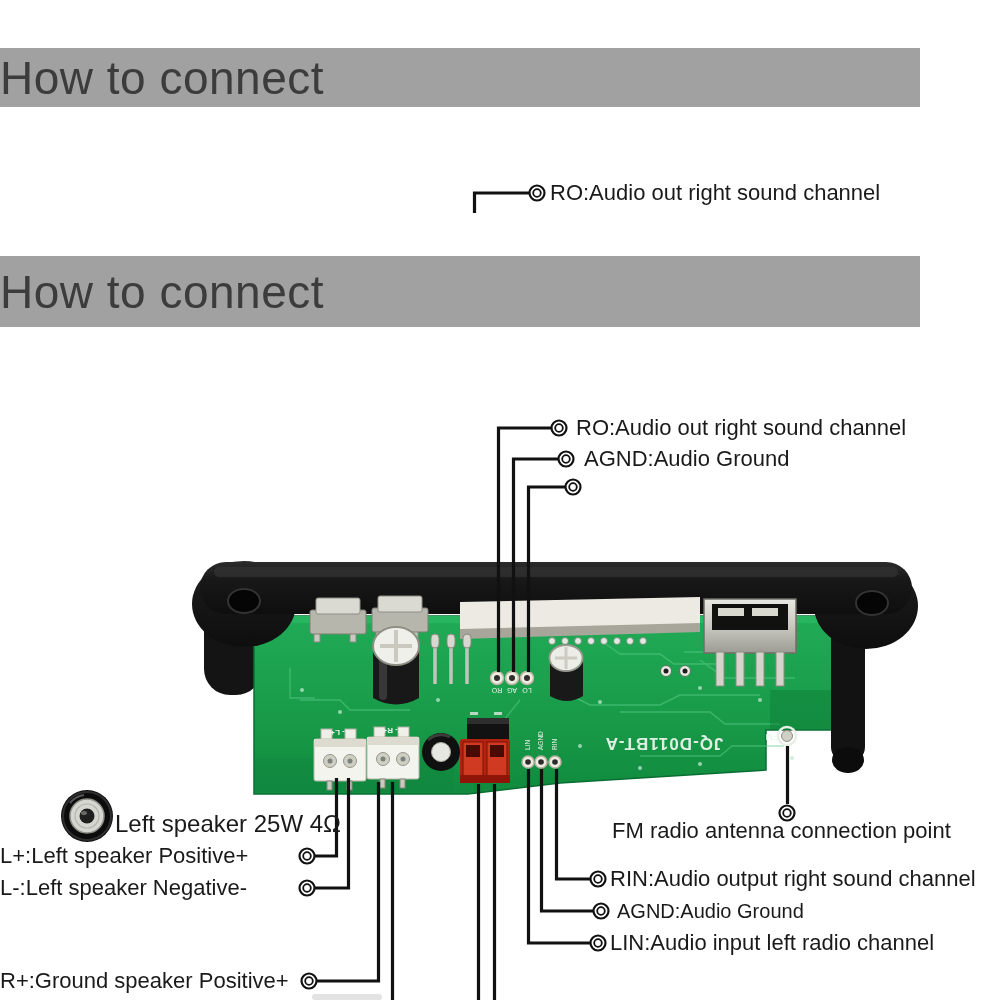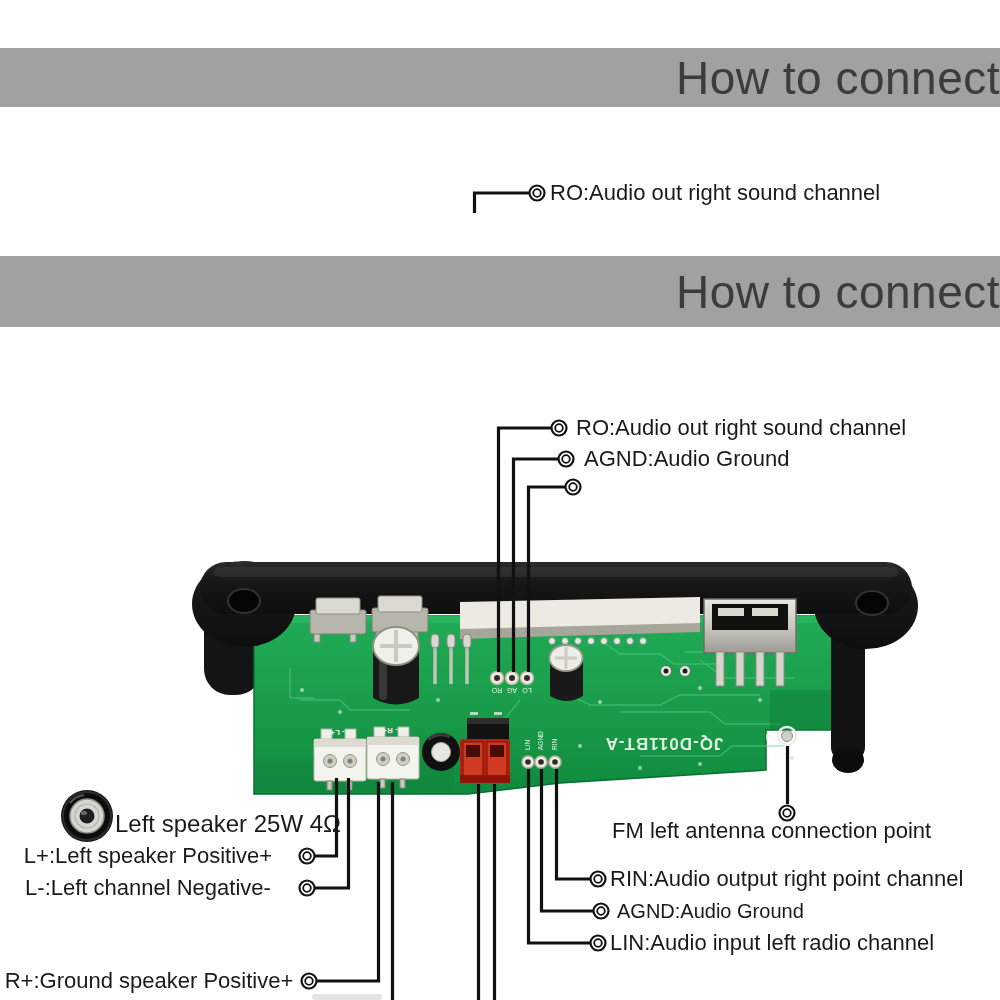--- a/index.html
+++ b/index.html
@@ -1,25 +1,25 @@
 <!DOCTYPE html>
 <html><head>
 <meta charset="utf-8">
 <style>
   html,body{margin:0;padding:0;background:#fff;}
   .page{position:relative;width:1000px;height:1000px;background:#fff;overflow:hidden;
         font-family:"Liberation Sans",sans-serif;}
-  .banner{position:absolute;left:0;width:1000px;background:#a1a1a1;
-          display:flex;align-items:center;justify-content:flex-end;
+  .banner{position:absolute;left:0;width:920px;background:#a1a1a1;
+          display:flex;align-items:center;justify-content:flex-start;
           color:#3c3c3c;font-size:46px;letter-spacing:.5px;}
   .banner.top{top:48px;height:59px;}
   .banner.mid{top:256px;height:71px;}
   .art{position:absolute;left:0;top:0;width:1000px;height:1000px;}
   .lbl{position:absolute;font-size:22px;color:#1a1a1a;white-space:nowrap;line-height:22px;}
-  .lbl.ra{text-align:center;}
+  .lbl.ra{text-align:left;}
 </style>
 </head>
 <body>
 
 <div class="page">
 
   <svg class="art" viewBox="0 0 1000 1000">
     <defs>
       <linearGradient id="pcbg" x1="0" y1="0" x2="0" y2="1">
         <stop offset="0" stop-color="#21ab57"></stop>
@@ -338,21 +338,21 @@
     <span>How to connect</span>
   </div>
 
   <span class="lbl" style="left:550px;top:182px;">RO:Audio out right sound channel</span>
 
   <span class="lbl" style="left:576px;top:417px;">RO:Audio out right sound channel</span>
   <span class="lbl" style="left:584px;top:448px;">AGND:Audio Ground</span>
 
   <span class="lbl" style="left:115px;top:813px;font-size:24px;">Left speaker 25W 4Ω</span>
   <span class="lbl ra" style="left:0;width:296px;top:845px;">L+:Left speaker Positive+</span>
-  <span class="lbl ra" style="left:0;width:296px;top:877px;">L-:Left channel Negative-</span>
+  <span class="lbl ra" style="left:0;width:296px;top:877px;">L-:Left speaker Negative-</span>
   <span class="lbl ra" style="left:0;width:298px;top:970px;">R+:Ground speaker Positive+</span>
 
-  <span class="lbl" style="left:612px;top:820px;">FM left antenna connection point</span>
-  <span class="lbl" style="left:610px;top:868px;">RIN:Audio output right point channel</span>
+  <span class="lbl" style="left:612px;top:820px;">FM radio antenna connection point</span>
+  <span class="lbl" style="left:610px;top:868px;">RIN:Audio output right sound channel</span>
   <span class="lbl" style="left:617px;top:900px;font-size:20px;">AGND:Audio Ground</span>
   <span class="lbl" style="left:610px;top:932px;">LIN:Audio input left radio channel</span>
 
 </div>
 
 </body></html>

